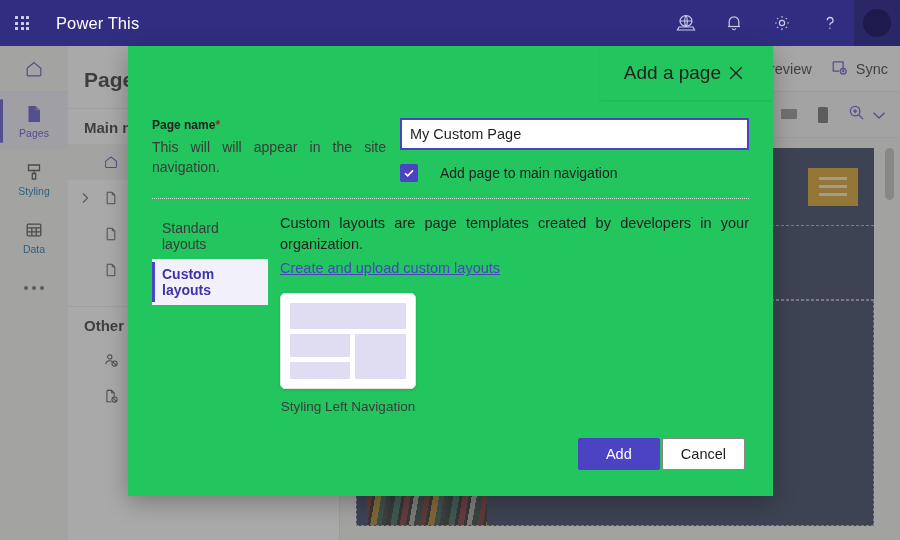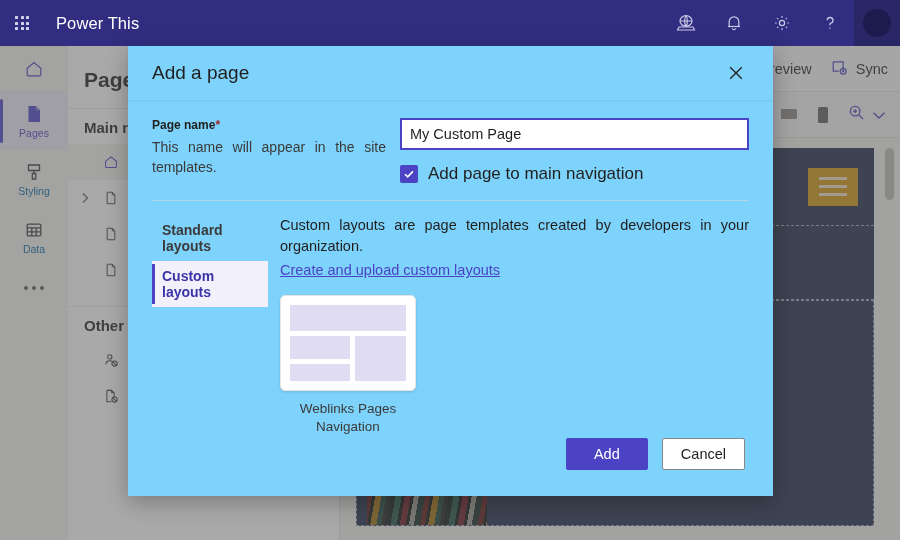--- a/index.html
+++ b/index.html
@@ -216,24 +216,24 @@
     width: 900px; height: 494px;
     background: rgba(90,90,90,.52);
     z-index: 5;
   }
 
   
   .modal {
     position: absolute;
     left: 128px; top: 46px;
     width: 645px; height: 450px;
-    background: #7dd3fc;
+    background: #22c55e;
     z-index: 6;
     box-shadow: 0 6px 22px rgba(0,0,0,.28);
-    display: flex; flex-direction: column;
+    display: flex; flex-direction: column; align-items: flex-end;
   }
   .modal-head {
     height: 54px;
     display: flex; align-items: center;
     padding: 0 22px 0 24px;
     box-shadow: 0 1px 2px rgba(0,0,0,.07);
     flex: 0 0 auto;
   }
   .modal-title { font-size: 19px; color: #201f1e; }
   .modal-close {
@@ -260,34 +260,34 @@
     font-family: "Liberation Sans", sans-serif;
     outline: none; background: #fff;
   }
   .chk-row { display: flex; align-items: center; gap: 10px; margin-top: 14px; }
   .chk {
     width: 18px; height: 18px; background: #4b42c4; border-radius: 2px;
     display: flex; align-items: center; justify-content: center;
     cursor: pointer;
   }
   .chk svg { display:block; }
-  .chk-lbl { font-size: 17px; color: #201f1e; }
+  .chk-lbl { font-size: 14px; color: #201f1e; margin-left: 12px; }
 
   .dotsep {
     margin: 16px 0 14px 0;
     border-top: 1px dotted #dcdad8;
     height: 0;
   }
 
   .layout-row { display: flex; }
   .tabs { width: 124px; flex: 0 0 124px; padding-right: 8px; }
   .tab {
     font-size: 14px; color: #3b3a39;
     padding: 7px 6px 7px 10px;
-    position: relative; cursor: pointer; text-align: left; font-weight: bold;
+    position: relative; cursor: pointer; text-align: left;
   }
   .tab.active {
     background: #f2f1fb; color: #3b34a8; font-weight: bold;
   }
   .tab.active::before {
     content:""; position:absolute; left:0; top:3px; bottom:3px; width:3px;
     background:#4b42c4;
   }
   .layout-main { flex: 1; padding-left: 4px; }
   .layout-desc {
@@ -317,21 +317,21 @@
   .tb-l2 { flex: 1; background: #e0ddf3; }
   .tb-right { flex: 1; background: #e0ddf3; }
   .card-cap {
     margin-top: 9px; text-align: center;
     font-size: 13.5px; color: #3b3a39; line-height: 1.3;
   }
 
   .modal-foot {
     flex: 0 0 auto;
     padding: 0 28px 26px 28px;
-    display: flex; justify-content: flex-end; gap: 14px;
+    display: flex; justify-content: flex-end; gap: 2px;
   }
   .btn {
     height: 32px; min-width: 82px; padding: 0 18px;
     font-size: 14.5px; cursor: pointer;
     font-family: "Liberation Sans", sans-serif;
     border-radius: 2px;
   }
   .btn-primary { background: #4b42c4; color: #fff; border: 1px solid #4b42c4; }
   .btn-default { background: #fff; color: #201f1e; border: 1px solid #8a8886; }
 </style>
@@ -586,21 +586,21 @@
       </div>
     </div>
 
     <div class="modal-body">
 
       <div class="form-row">
         <div class="form-left">
           <div class="lbl">
             <span>Page name</span><span class="req">*</span>
           </div>
-          <div class="hint">This name will appear in the site templates.</div>
+          <div class="hint">This will will appear in the site navigation.</div>
         </div>
         <div class="form-right">
           <input class="txt" type="text" value="My Custom Page" style="">
           <div class="chk-row">
             <span class="chk">
               <svg width="12" height="12" viewBox="0 0 12 12" fill="none" stroke="#ffffff" stroke-width="1.6">
                 <path d="M2 6.2 4.7 8.9 10 3.4"></path>
               </svg>
             </span>
             <span class="chk-lbl">Add page to main navigation</span>
@@ -624,21 +624,21 @@
               <div class="thumb">
                 <div class="tb-top"></div>
                 <div class="tb-bot">
                   <div class="tb-left">
                       <div class="tb-l1"></div>
                       <div class="tb-l2"></div>
                     </div>
                   <div class="tb-right"></div>
                 </div>
               </div>
-              <div class="card-cap">Weblinks Pages Navigation</div>
+              <div class="card-cap">Styling Left Navigation</div>
             </div>
           </div>
         </div>
       </div>
     </div>
 
     <div class="modal-foot">
       <button class="btn btn-primary">Add</button>
       <button class="btn btn-default">Cancel</button>
     </div>

